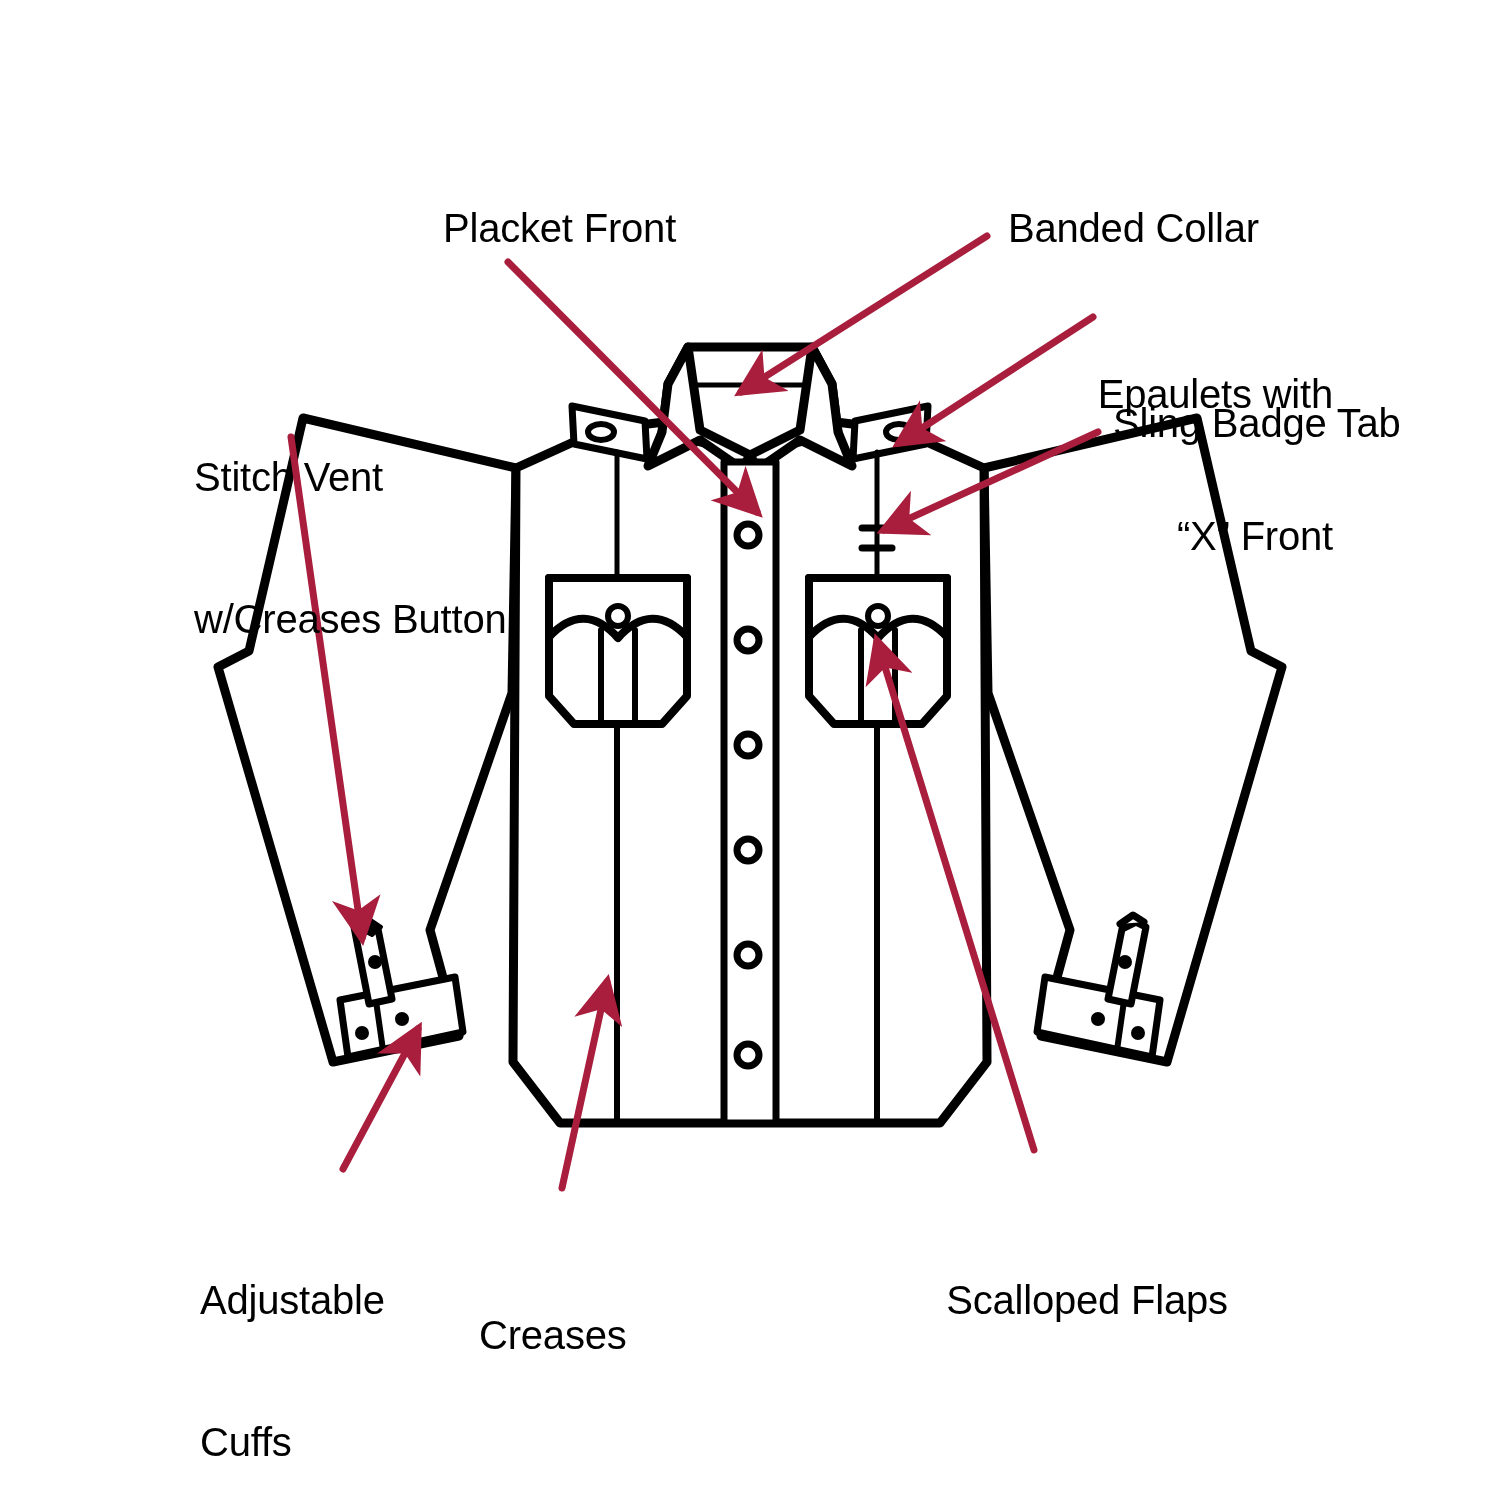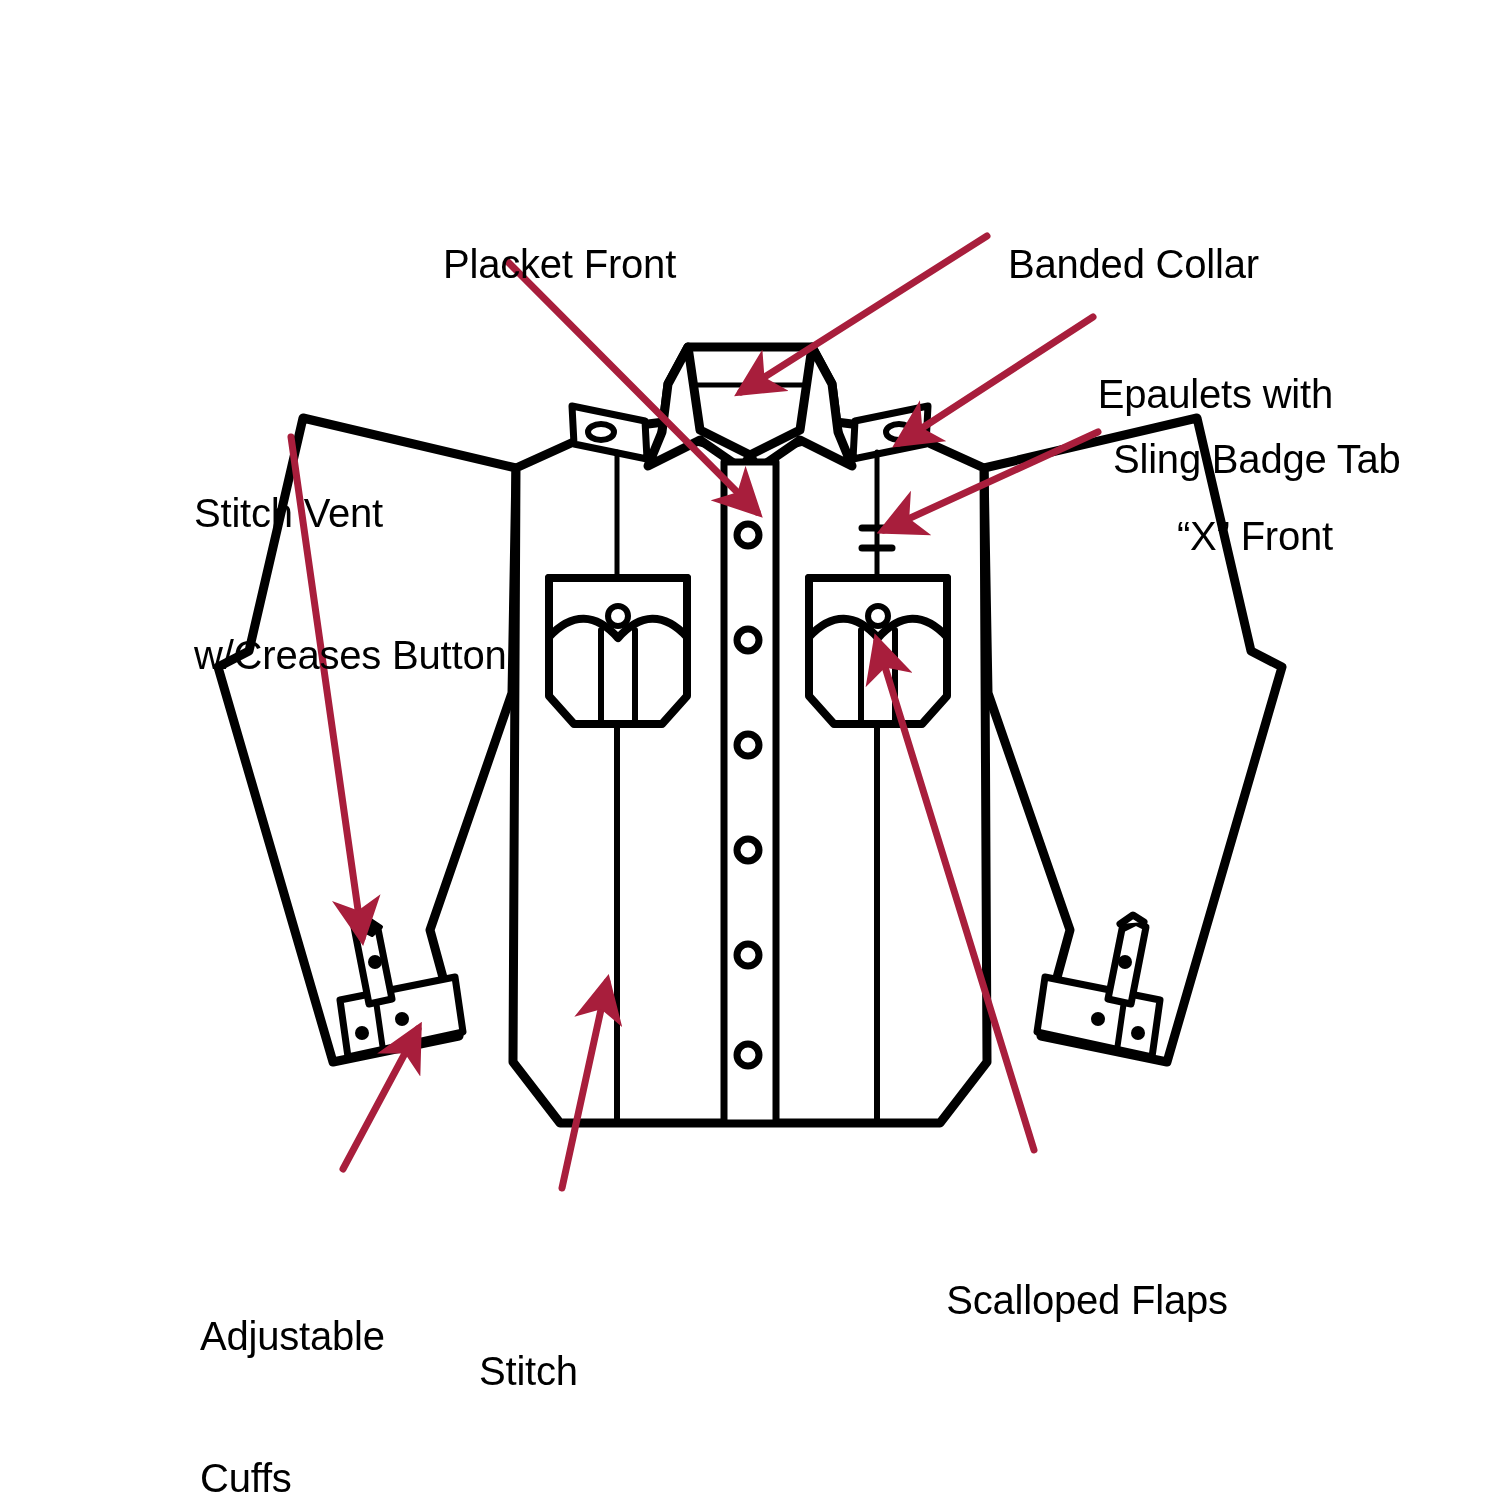--- a/index.html
+++ b/index.html
@@ -26,21 +26,21 @@
   }
   .callout-label {
     position: absolute;
     color: #000000;
     font-family: "Liberation Sans", sans-serif;
     font-size: 40px;
     line-height: 1.18;
     white-space: pre;
     letter-spacing: -0.2px;
   }
-  .al-left   { text-align: left; margin-top: 36px; }
+  .al-left   { text-align: left; }
   .al-right  { text-align: right; }
   .al-center { text-align: center; }
 </style>
 </head>
 <body>
 
 <div id="stage">
 
   <svg id="diagram-svg" viewBox="0 0 1500 1500">
     <defs>
@@ -176,20 +176,20 @@
     <div>Stitch Vent</div>
     <div>w/Creases Button</div>
   </div>
 
   <div class="callout-label al-left" style="left:200px; top:1183px;">
     <div>Adjustable</div>
     <div>Cuffs</div>
   </div>
 
   <div class="callout-label al-left" style="left:479px; top:1218px;">
-    <div>Stitch</div>
+    <div>Creases</div>
   </div>
 
   <div class="callout-label al-center" style="left:927px; top:1183px; width:320px;">
     <div>Scalloped Flaps</div>
   </div>
 
 </div>
 
 </body></html>

